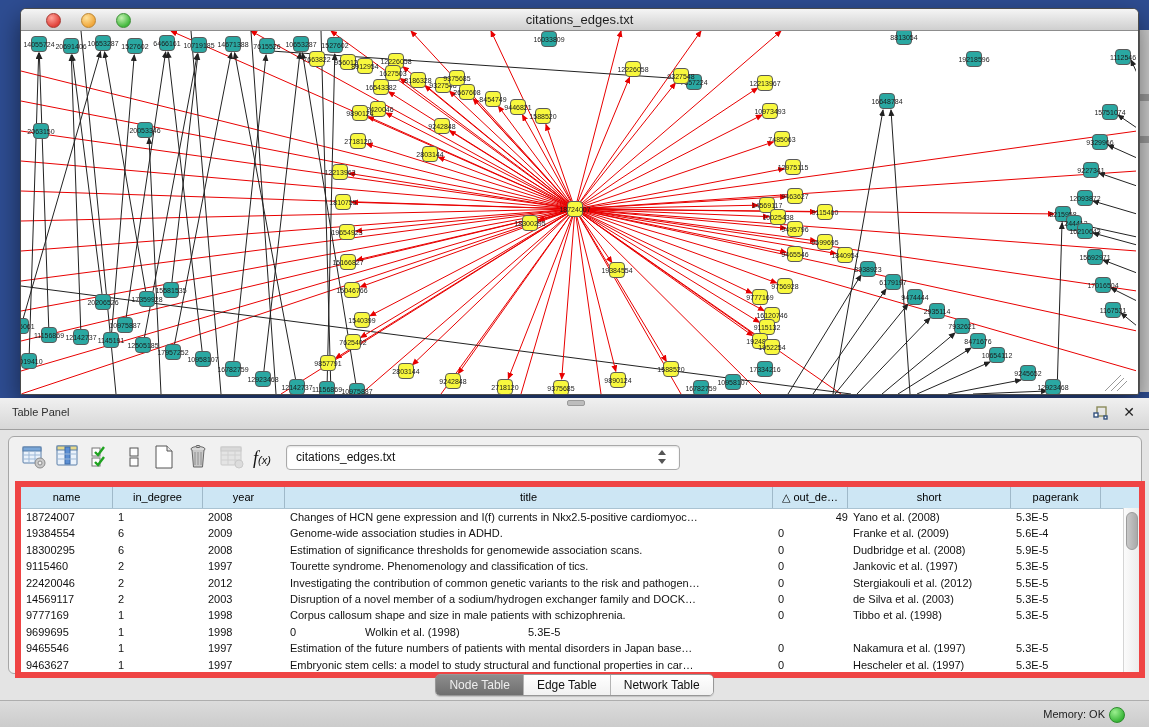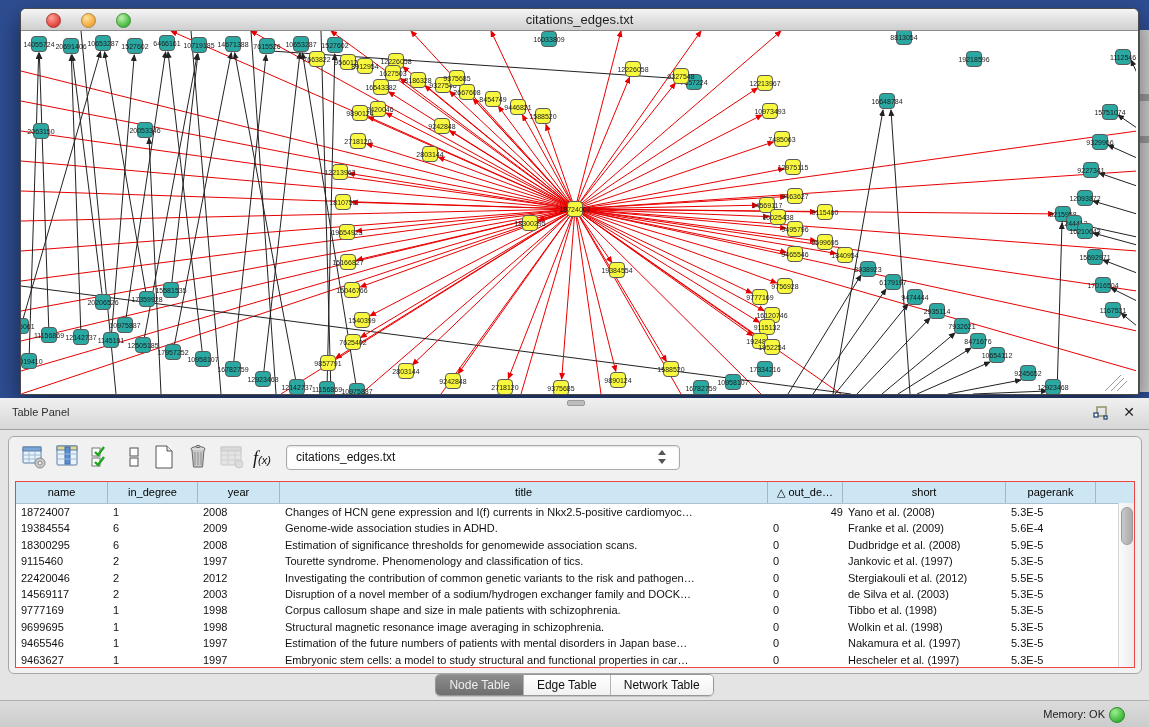--- a/index.html
+++ b/index.html
@@ -41,21 +41,21 @@
   .fx i{font-family:"Liberation Serif",serif;font-size:18px;}
   .fx .px{font-size:11px;font-style:italic;}
   .combo{position:absolute;left:271px;top:3px;width:392px;height:23px;background:#fff;
     border:1px solid #a9a9a9;border-radius:4px;box-shadow:inset 0 1px 2px rgba(0,0,0,.12);}
   .combo .val{position:absolute;left:9px;top:4px;font-size:12px;color:#111;}
   .combo .stepper{position:absolute;right:12px;top:3px;width:9px;height:16px;}
   .combo .stepper i{position:absolute;left:0;width:0;height:0;border-left:4px solid transparent;border-right:4px solid transparent;}
   .combo .stepper .up{top:1px;border-bottom:5px solid #555;}
   .combo .stepper .dn{bottom:1px;border-top:5px solid #555;}
   .dtable{position:absolute;left:6px;top:44px;width:1118px;height:185px;
-    border:1px solid #ef4444;background:#fff;overflow:hidden;}
+    border:6px solid #ef4444;background:#fff;overflow:hidden;}
   .thead{display:flex;height:21px;background:#cde6f4;border-bottom:1px solid #aac3d2;}
   .th{box-sizing:border-box;border-right:1px solid #9fb9c9;font-size:11px;color:#000;
     text-align:center;line-height:21px;white-space:nowrap;overflow:hidden;}
   .trow{display:flex;height:16.4px;background:#fff;}
   .td{box-sizing:border-box;font-size:11px;color:#111;line-height:16.4px;
     padding-left:5px;white-space:nowrap;overflow:hidden;}
   .vscroll{position:absolute;right:0;top:21px;width:15px;bottom:0;
     background:linear-gradient(90deg,#fbfbfb,#ececec);border-left:1px solid #d5d5d5;}
   .vthumb{position:absolute;left:2px;top:4px;width:10px;height:36px;border-radius:6px;
     background:linear-gradient(90deg,#c9c9c9,#a9a9a9);border:1px solid #9b9b9b;}
@@ -839,21 +839,20 @@
               <div class="td" style="width: 82px;">1998</div>
               <div class="td" style="width: 488px;">Corpus callosum shape and size in male patients with schizophrenia.</div>
               <div class="td" style="width: 75px;">0</div>
               <div class="td" style="width: 163px;">Tibbo et al. (1998)</div>
               <div class="td" style="width: 90px;">5.3E-5</div>
             </div>
             <div class="trow">
               <div class="td" style="width: 92px;">9699695</div>
               <div class="td" style="width: 90px;">1</div>
               <div class="td" style="width: 82px;">1998</div>
-              <div class="td" style="width: 488px;">Structural magnetic resonance image averaging in schizophrenia.</div>
               <div class="td" style="width: 75px;">0</div>
               <div class="td" style="width: 163px;">Wolkin et al. (1998)</div>
               <div class="td" style="width: 90px;">5.3E-5</div>
             </div>
             <div class="trow">
               <div class="td" style="width: 92px;">9465546</div>
               <div class="td" style="width: 90px;">1</div>
               <div class="td" style="width: 82px;">1997</div>
               <div class="td" style="width: 488px;">Estimation of the future numbers of patients with mental disorders in Japan base…</div>
               <div class="td" style="width: 75px;">0</div>

